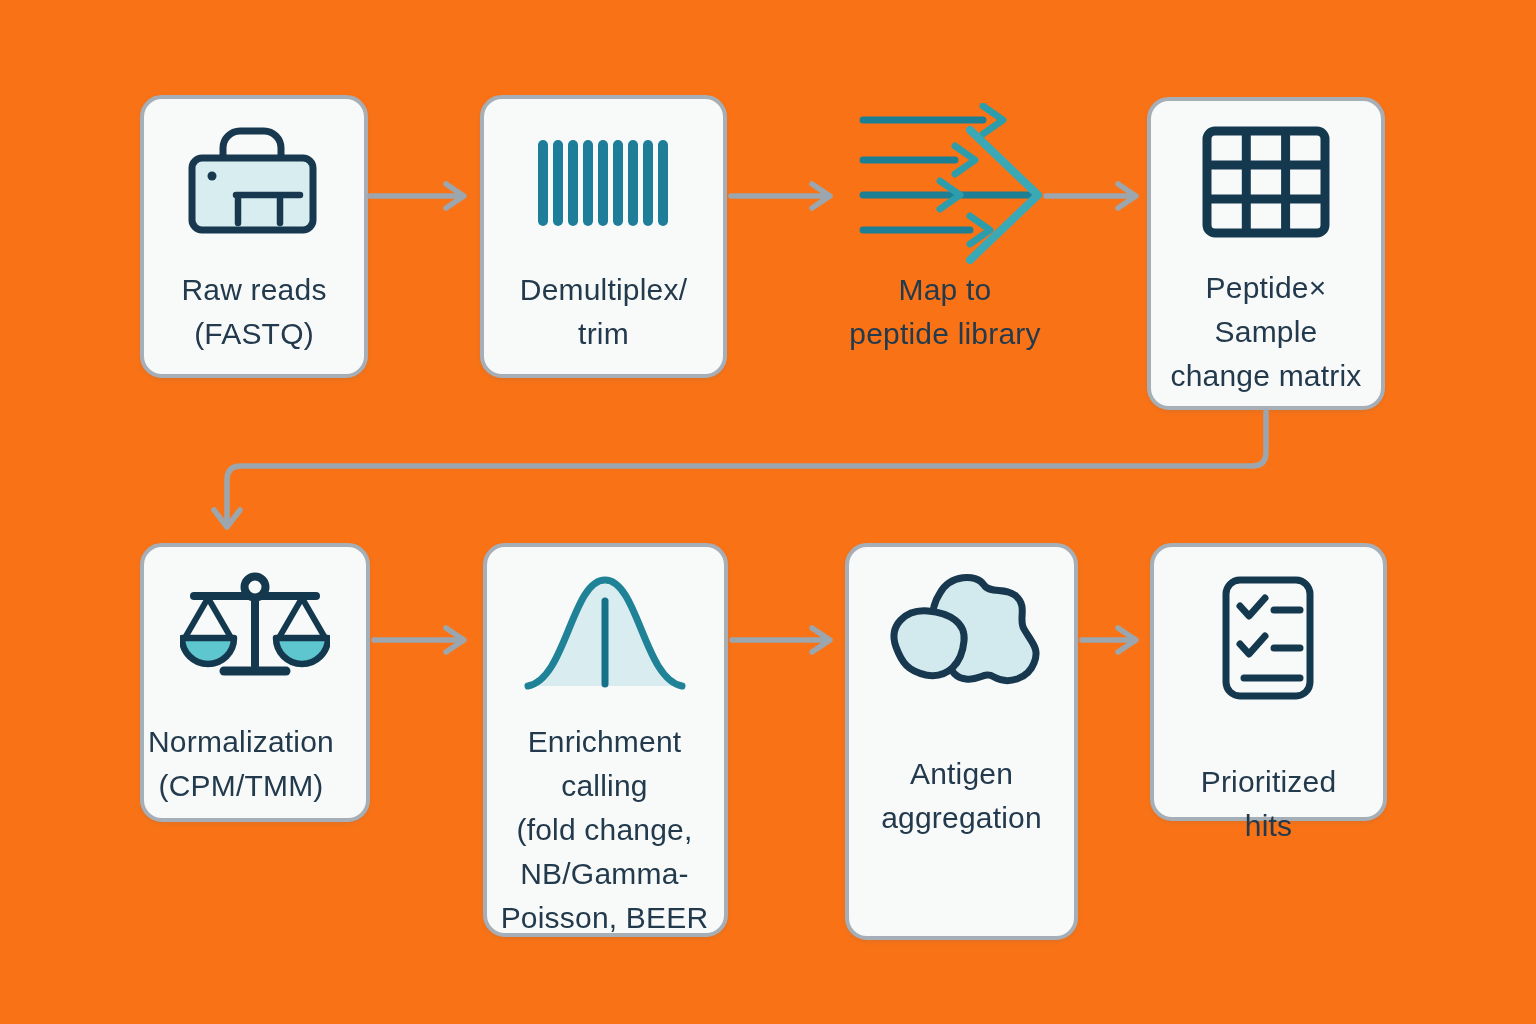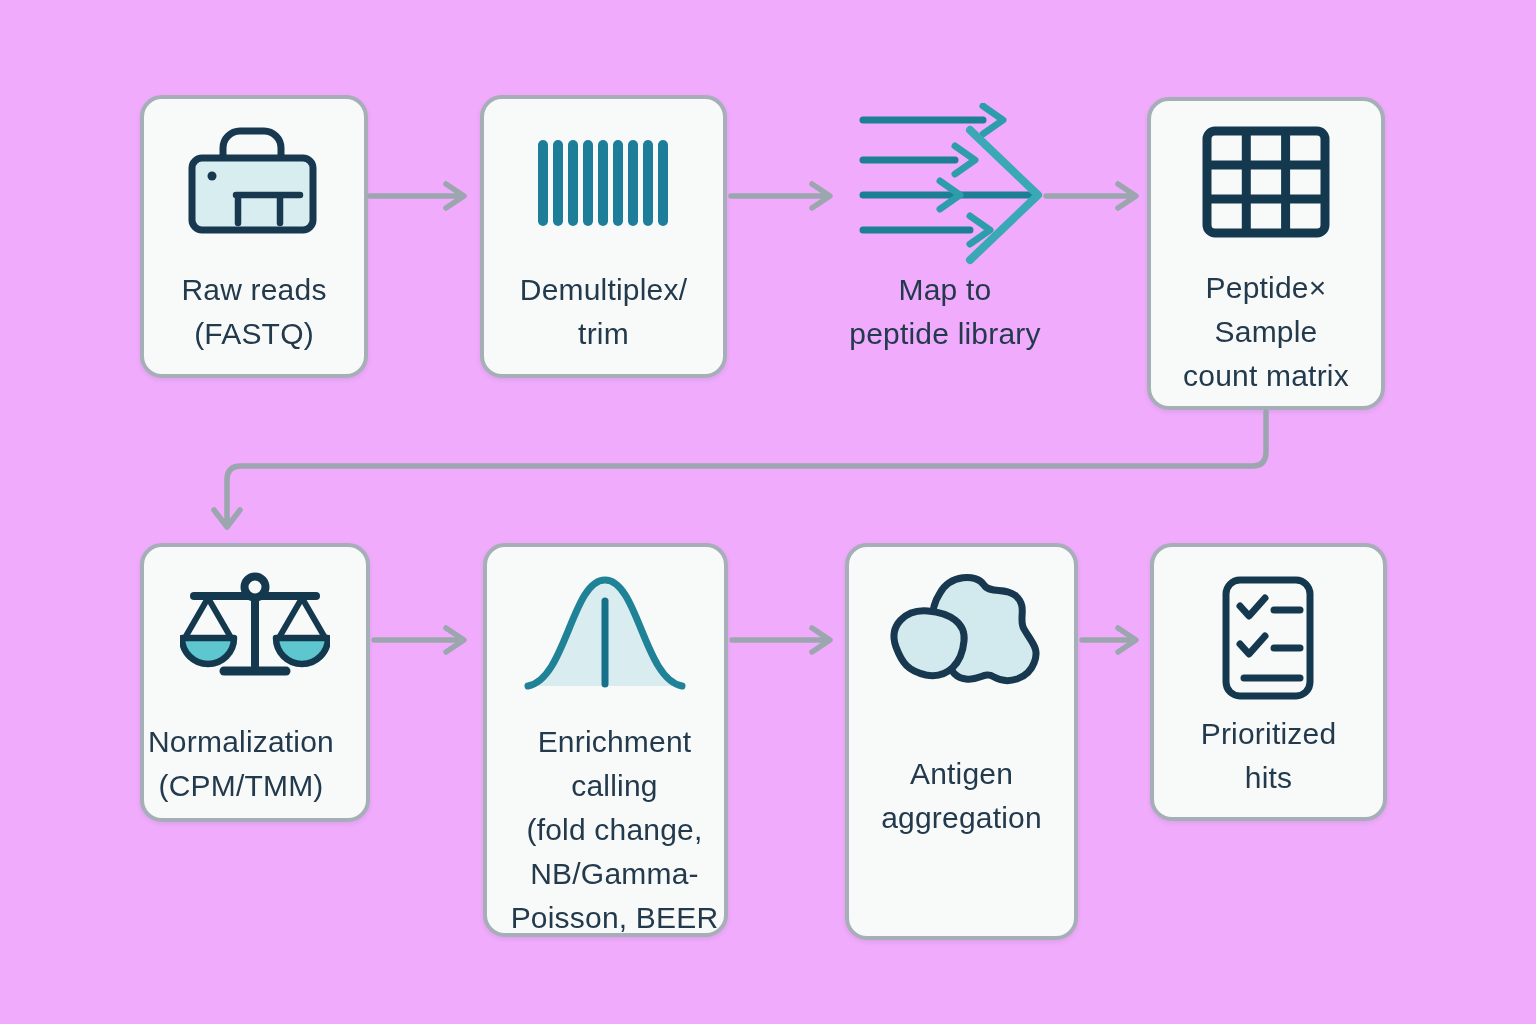--- a/index.html
+++ b/index.html
@@ -1,19 +1,19 @@
 <!DOCTYPE html>
 <html><head>
 <meta charset="utf-8">
 <style>
   html,body{margin:0;padding:0;background:#eef1f1;}
   .canvas{
     position:relative;
     width:1536px;height:1024px;
-    background:#f0abfc;
+    background:#f97316;
     overflow:hidden;
     font-family:"Liberation Sans",sans-serif;
   }
   .node-box{
     position:absolute;
     background:#f8fafa;
     border:4px solid #a6afb7;
     border-radius:22px;
     box-shadow:0 2px 4px rgba(90,100,112,.14);
     box-sizing:border-box;
@@ -137,26 +137,26 @@
   </svg>
 
   <div class="label" style="left:140px;top:268px;width:228px;">Raw reads
 (FASTQ)</div>
   <div class="label" style="left:820px;top:268px;width:250px;">Map to
 peptide library</div>
   <div class="label" style="left:480px;top:268px;width:247px;">Demultiplex/
 trim</div>
   <div class="label" style="left:1147px;top:266px;width:238px;">Peptide×
 Sample
-count matrix</div>
+change matrix</div>
   <div class="label" style="left:140px;top:720px;width:202px;">Normalization
 (CPM/TMM)</div>
-  <div class="label" style="left:492px;top:720px;width:245px;">Enrichment
+  <div class="label" style="left:482px;top:720px;width:245px;">Enrichment
 calling
 (fold change,
 NB/Gamma-
 Poisson, BEER</div>
   <div class="label" style="left:845px;top:720px;width:233px;margin-top:32px;">Antigen
 aggregation</div>
-  <div class="label" style="left:1150px;top:712px;width:237px;">Prioritized
+  <div class="label" style="left:1150px;top:760px;width:237px;">Prioritized
 hits</div>
 
 </div>
 
 </body></html>

